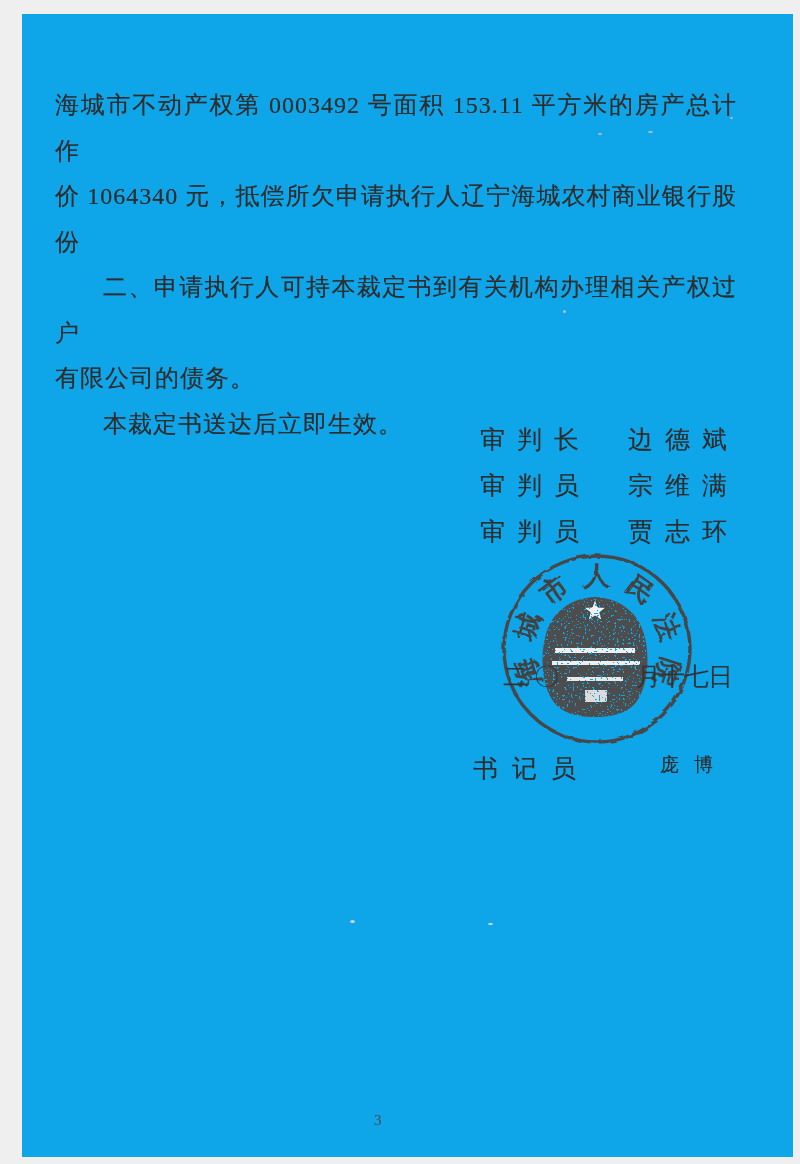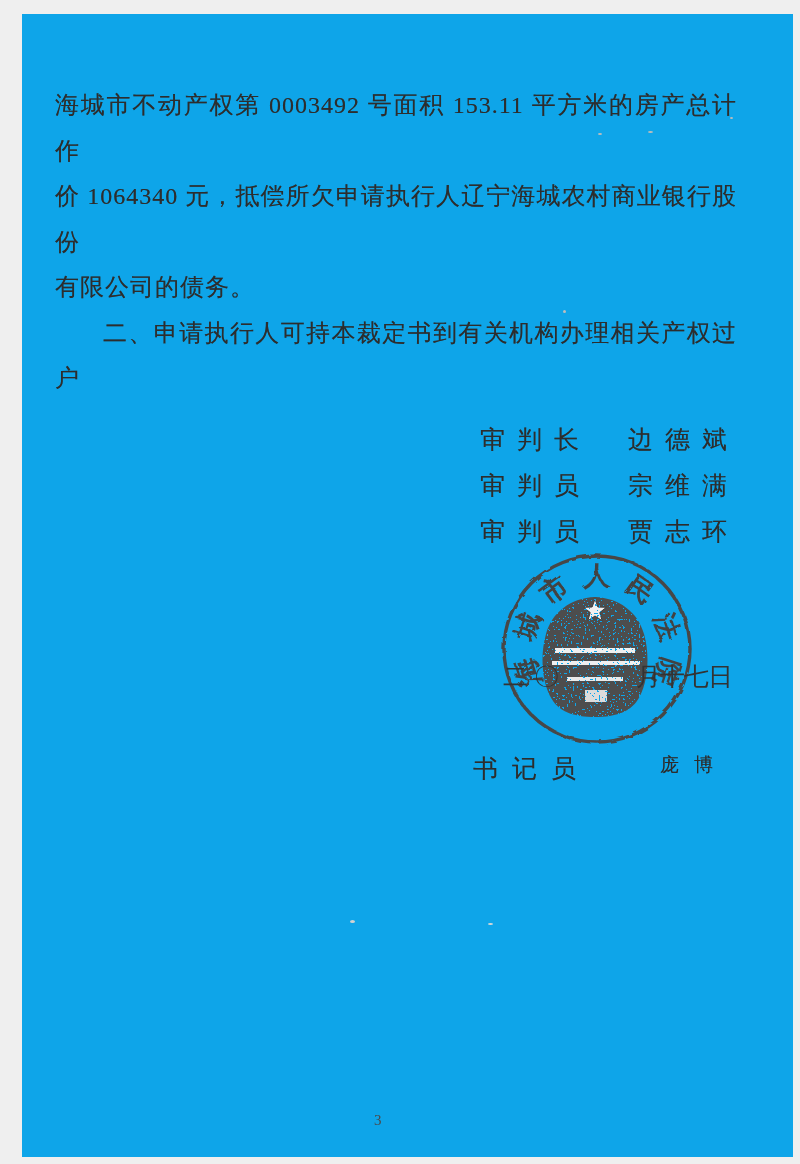--- a/index.html
+++ b/index.html
@@ -68,22 +68,23 @@
 </style>
 </head>
 <body>
 
 <div class="canvas">
   <div class="page">
 
     <div class="doc-body">
       <div class="line fill">海城市不动产权第 0003492 号面积 153.11 平方米的房产总计作</div>
       <div class="line fill">价 1064340 元，抵偿所欠申请执行人辽宁海城农村商业银行股份</div>
+      <div class="line fill indent">二、申请执行人可持本裁定书到有关机构办理相关产权过户</div>
       <div class="line">有限公司的债务。</div>
-      <div class="line fill indent">二、申请执行人可持本裁定书到有关机构办理相关产权过户</div>
+      <div class="line indent">本裁定书送达后立即生效。</div>
     </div>
 
     <div class="sig-row sig-row1">
       <span class="sig-label">审判长</span>
       <span class="sig-name">边德斌</span>
     </div>
     <div class="sig-row sig-row2">
       <span class="sig-label">审判员</span>
       <span class="sig-name">宗维满</span>
     </div>

